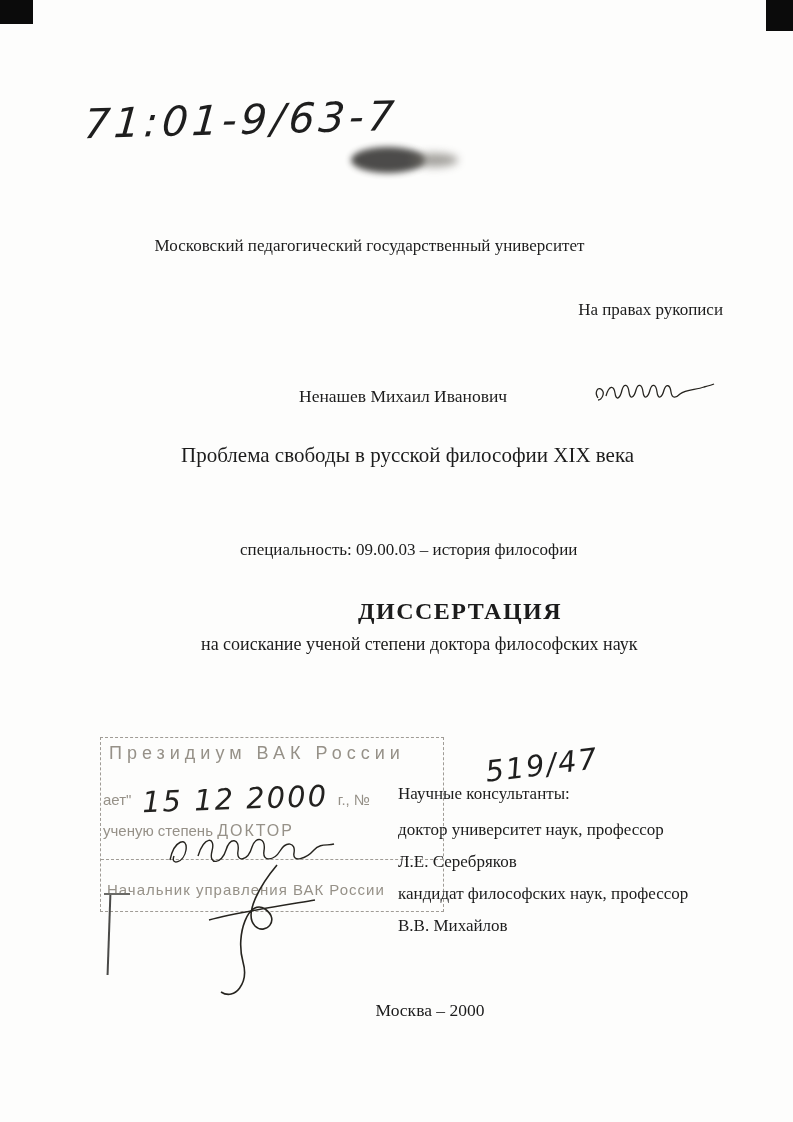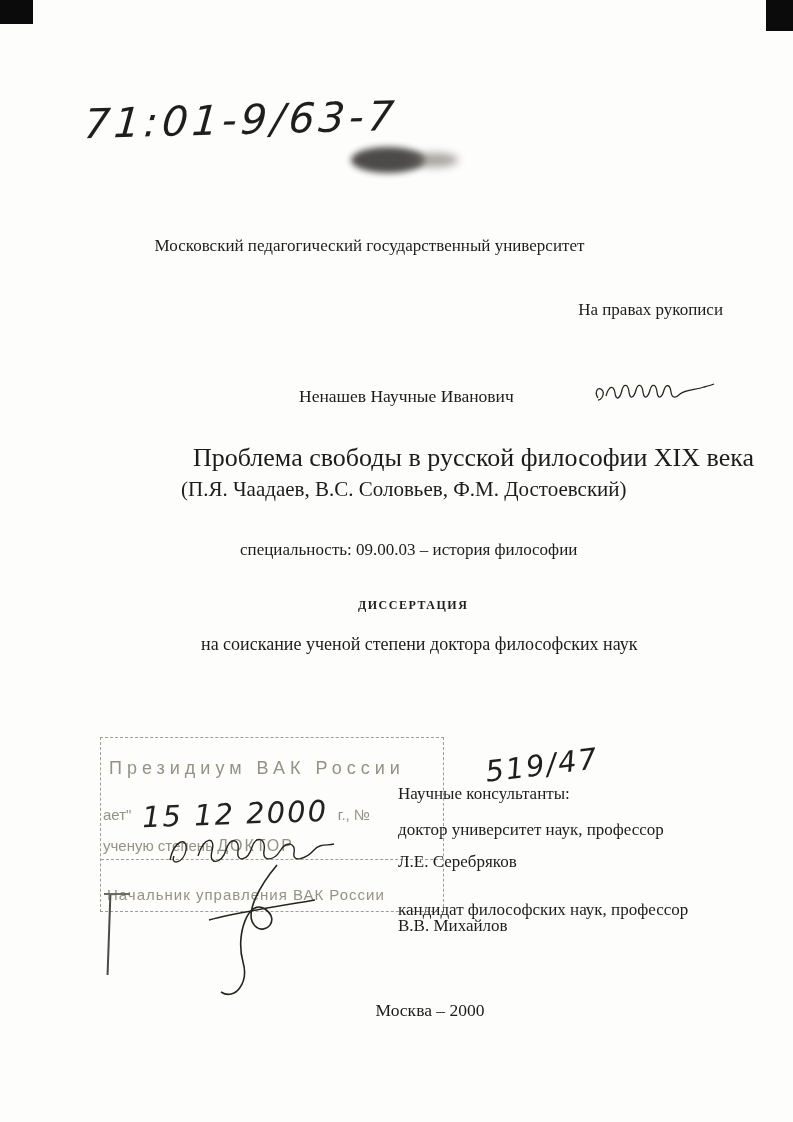--- a/index.html
+++ b/index.html
@@ -47,55 +47,54 @@
     filter: blur(4px);
     opacity: .6;
   }
 
   .university { left: 0; top: 236px; width: 739px; text-align: center; font-size: 17px; }
   .manuscript-note { top: 300px; right: 70px; font-size: 17px; }
 
   .author-name { left: 299px; top: 386px; font-size: 17.5px; }
   .author-signature { left: 592px; top: 376px; }
 
-  .title1 { left: 181px; top: 443px; font-size: 26px; margin-left: 12px; }
+  .title1 { left: 181px; top: 443px; font-size: 21px; }
   .title2 { left: 181px; top: 477px; font-size: 21px; }
 
   .specialty { left: 240px; top: 540px; font-size: 17px; }
-  .doc-type { left: 358px; top: 598px; font-size: 12px; letter-spacing: 1.5px; font-weight: 600; }
+  .doc-type { left: 358px; top: 598px; font-size: 24px; letter-spacing: 1.5px; font-weight: 600; }
   .degree-line { left: 201px; top: 634px; font-size: 18px; }
 
   .stamp-box {
     left: 100px; top: 737px;
     width: 342px; height: 173px;
     border: 1px dashed #a09c96;
   }
   .stamp-text {
     position: absolute;
     font-family: "Liberation Sans", sans-serif;
     color: #969188;
     white-space: nowrap;
-    margin-top: 15px;
   }
   .stamp-header { left: 8px; top: 5px; font-size: 18px; letter-spacing: 5px; }
   .stamp-date-row { left: 2px; top: 44px; font-size: 15px; }
   .stamp-date-row .hw-date {
     font-family: "DejaVu Sans", sans-serif;
     font-style: italic;
     font-size: 29px;
     color: #232220;
     letter-spacing: 2px;
     display: inline-block;
     transform: rotate(-2deg);
     vertical-align: -4px;
     margin: 0 6px;
   }
   .stamp-degree-row { left: 2px; top: 84px; font-size: 15px; }
   .stamp-degree-row .caps { font-size: 16px; letter-spacing: 2px; text-align: center; }
-  .stamp-official { left: 6px; top: 133px; font-size: 15px; letter-spacing: 1px; }
+  .stamp-official { left: 6px; top: 143px; font-size: 15px; letter-spacing: 1px; }
   .stamp-inner-line {
     position: absolute;
     left: 0; width: 100%;
     border-top: 1px dashed #a09c96;
   }
   .hw-number {
     left: 485px; top: 748px;
     font-size: 29px;
     letter-spacing: 2px;
     transform: rotate(-7deg);
@@ -110,21 +109,21 @@
   }
   .left-tick {
     left: 104px; top: 893px;
     width: 26px; height: 1.5px;
     background: #6a6a66;
   }
 
   .consultants-heading { left: 398px; top: 784px; font-size: 17px; }
   .c1-title { left: 398px; top: 820px; font-size: 17px; }
   .c1-name  { left: 398px; top: 852px; font-size: 17px; }
-  .c2-title { left: 398px; top: 884px; font-size: 17px; margin-top: 16px; }
+  .c2-title { left: 398px; top: 884px; font-size: 17px; }
   .c2-name  { left: 398px; top: 916px; font-size: 17px; }
 
   .city-year { left: 0; top: 1000px; width: 860px; text-align: center; font-size: 17.5px; }
 
   svg path { fill: none; stroke: #26241f; }
 </style>
 </head>
 <body>
 
 <div class="page">
@@ -132,27 +131,26 @@
   <div class="corner-mark corner-tl"></div>
   <div class="corner-mark corner-tr"></div>
   <div class="abs smudge"></div>
   <div class="abs smudge2"></div>
 
   <div class="abs handwritten archival">71:01-9/63-7</div>
 
   <div class="abs university">Московский педагогический государственный университет</div>
   <div class="abs manuscript-note">На правах рукописи</div>
 
-  <div class="abs author-name">Ненашев Научные Иванович</div>
+  <div class="abs author-name">Ненашев Михаил Иванович</div>
   <svg class="abs author-signature" width="124" height="34" viewBox="0 0 124 34">
     <path stroke-width="1.3" d="M6,22 C2,16 6,10 10,14 C13,17 10,24 6,24 M14,20 C17,9 22,9 23,17 C24,25 28,23 30,14 C32,7 36,8 37,16 C38,24 42,22 44,14 C46,7 50,8 51,16 C52,24 56,22 58,14 C60,7 64,8 65,16 C66,24 70,22 72,14 C74,8 78,8 79,16 C80,23 84,22 88,18 C94,13 104,14 112,11 C116,10 120,9 122,8"></path>
   </svg>
 
   <div class="abs title1">Проблема свободы в русской философии XIX века</div>
-  <div class="abs title2">(П.Я. Чаадаев, В.С. Соловьев, Ф.М. Достоевский)</div>
 
   <div class="abs specialty">специальность: 09.00.03 – история философии</div>
   <div class="abs doc-type">ДИССЕРТАЦИЯ</div>
   <div class="abs degree-line">на соискание ученой степени доктора философских наук</div>
 
   <div class="abs stamp-box">
     <div class="stamp-text stamp-header">Президиум ВАК России</div>
     <div class="stamp-text stamp-date-row">
       <span>ает"</span>
       <span class="hw-date">15 12 2000</span>

